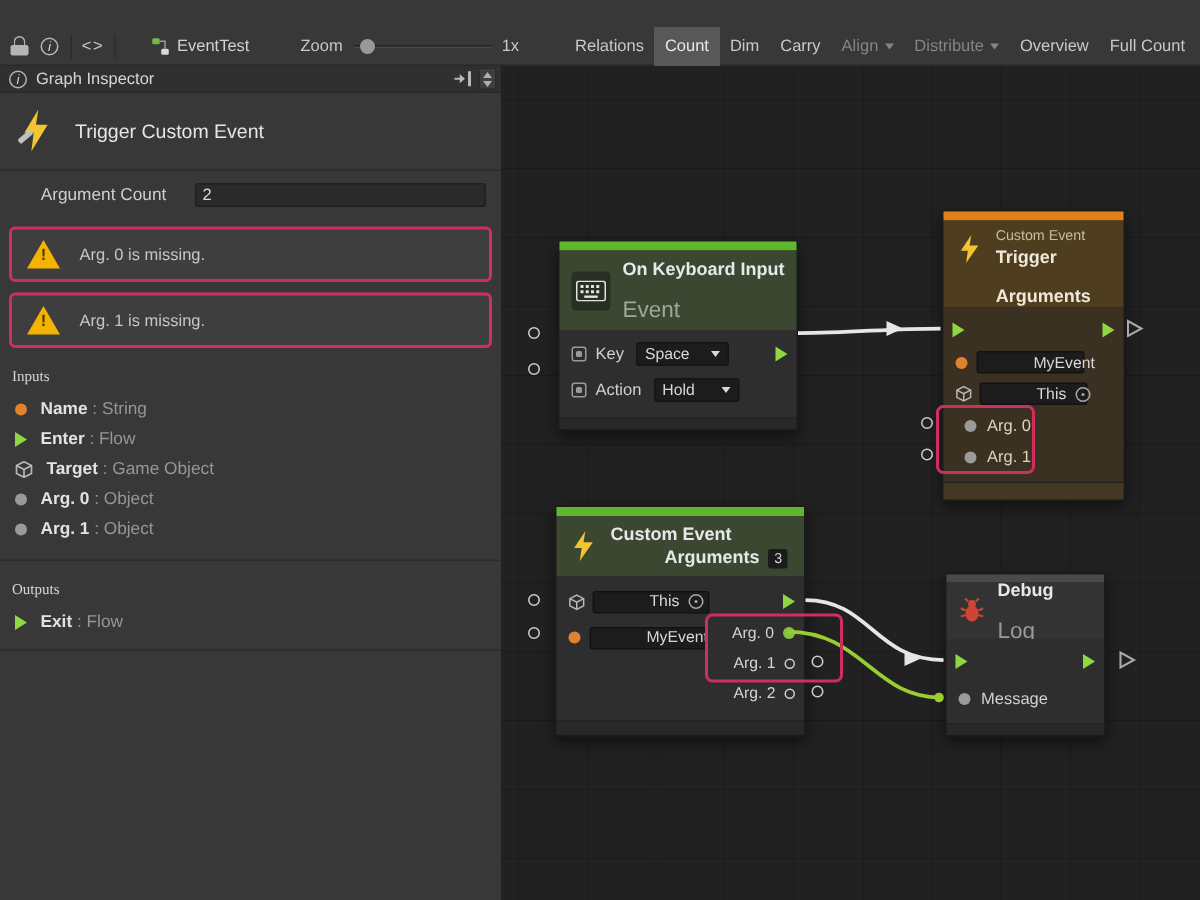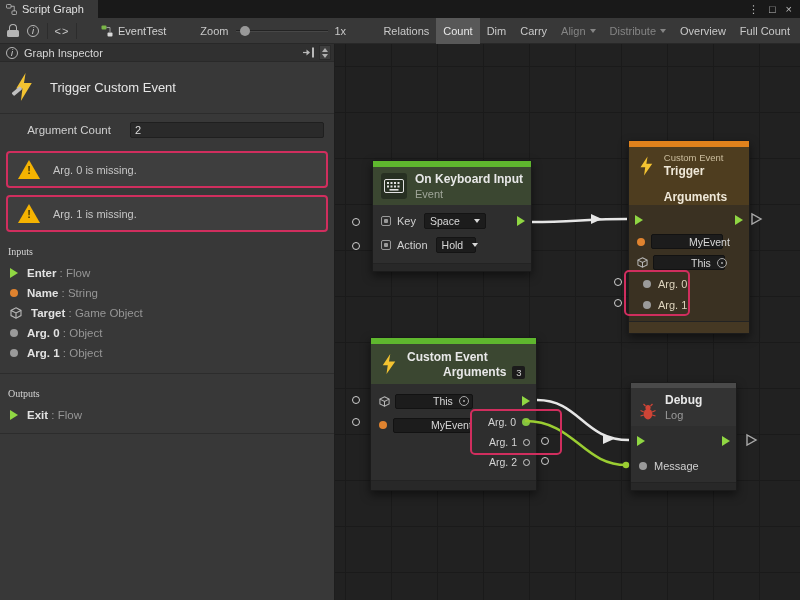--- a/index.html
+++ b/index.html
@@ -67,23 +67,23 @@
     background-size:46px 46px; background-position:10px 22px; overflow:hidden; }
   .wires { position:absolute; left:0; top:0; width:465px; height:556px; pointer-events:none; z-index:4; }
   .node { position:absolute; z-index:2; border:1px solid #1b1b1b; border-radius:2px; box-shadow:0 4px 10px rgba(0,0,0,0.5); font-size:11px; }
   .strip { height:6px; }
   .strip.green { background:#5fb72e; }
   .strip.orange { background:#e0821c; }
   .strip.gray { background:#4a4a4a; height:5px; }
   .nhead { display:flex; gap:8px; padding:5px 8px; align-items:center; }
   .nhead.green-tint { background:#3b4731; }
   .nhead.orange-tint { background:#4e3d1f; }
-  .nhead.gray-tint { background:#333333;align-items:flex-end; }
+  .nhead.gray-tint { background:#333333; }
   .nh-title { font-size:12px; font-weight:bold; color:#e8e8e8; }
-  .nh-sub { font-size:11px; color:#a0a69a; margin-top:2px; }
+  .nh-sub { font-size:15px; color:#a0a69a; margin-top:12px; }
   .nh-cat { font-size:9.5px; color:#cbbd9e; }
   .badge { display:inline-block; min-width:13px; height:13px; background:#1b1b1b; border-radius:2px; color:#cfcfcf; font-size:9.5px; line-height:13px; text-align:center; margin-left:6px; font-weight:normal; padding:0 2px; }
   .nbody { position:relative; background:#2e2e2e; }
   .nbody.warm { background:#3a3122; }
   .nfoot { background:#282828; border-top:1px solid #232323; }
   .nfoot.warm { background:#453823; }
   .nrow { display:flex; align-items:center; padding:0 8px; position:relative; }
   .nlabel { color:#d0d0d0; margin-right:8px; }
   .nlabel.warm { color:#ddd3bd; }
   .dropdown { display:inline-flex; align-items:center; justify-content:space-between; background:#1c1c1c; border:1px solid #141414; border-radius:2px; height:16px; padding:0 5px; color:#d8d8d8; font-size:10.5px; gap:5px; }
@@ -99,35 +99,20 @@
   .oport { position:absolute; width:8px; height:8px; border:1.5px solid #cfcfcf; border-radius:50%; background:#212121; transform:translate(-50%,-50%); z-index:3; }
   .annotation { position:absolute; border:2px solid #d02e5e; border-radius:5px; z-index:6; }
   .ce-args { position:absolute; right:6px; top:30px; display:flex; flex-direction:column; gap:4px; align-items:flex-end; }
   .ce-arg { display:flex; align-items:center; gap:6px; height:16px; font-size:10.5px; color:#d4d4d4; }
 </style>
 </head>
 <body>
 
 <div id="root">
 
-  <div class="tabbar">
-    <div class="tab">
-      <svg width="11" height="11" viewBox="0 0 12 12">
-          <rect x="0.5" y="0.5" width="5" height="4" rx="1" fill="none" stroke="#b5b5b5"></rect>
-          <rect x="6.5" y="7.5" width="5" height="4" rx="1" fill="none" stroke="#b5b5b5"></rect>
-          <path d="M5.5 2.5 H9 V7.5" fill="none" stroke="#b5b5b5"></path>
-        </svg>
-      <span>Script Graph</span>
-    </div>
-    <div class="win-controls">
-      <span>⋮</span>
-      <span>□</span>
-      <span>×</span>
-    </div>
-  </div>
 
   <div class="toolbar">
     <span class="tb-icon">
         <span class="lock">
           <span class="lock-shackle"></span>
           <span class="lock-body"></span>
         </span>
       </span>
     <span class="tb-icon">
         <span class="info-circle">i</span>
@@ -209,26 +194,26 @@
       <span class="warn-icon">
           <span class="warn-tri"></span>
           <span class="warn-bang">!</span>
         </span>
       <span>Arg. 1 is missing.</span>
     </div>
 
     <div class="section-label">Inputs</div>
 
     <div class="io-row">
+      <span class="dot orange"></span>
+      <span><span class="io-name">Name</span> <span class="io-type">: String</span></span>
+    </div>
+    <div class="io-row">
       <span class="farrow"></span>
       <span><span class="io-name">Enter</span> <span class="io-type">: Flow</span></span>
-    </div>
-    <div class="io-row">
-      <span class="dot orange"></span>
-      <span><span class="io-name">Name</span> <span class="io-type">: String</span></span>
     </div>
     <div class="io-row">
       <svg width="12" height="12" viewBox="0 0 12 12">
           <polygon points="6,0.8 11,3.4 11,8.6 6,11.2 1,8.6 1,3.4" fill="none" stroke="#b8b8b8" stroke-width="1.1"></polygon>
           <path d="M1 3.4 L6 6 L11 3.4 M6 6 V11.2" fill="none" stroke="#b8b8b8" stroke-width="1.1"></path>
         </svg>
       <span><span class="io-name">Target</span> <span class="io-type">: Game Object</span></span>
     </div>
     <div class="io-row">
       <span class="dot gray"></span>
@@ -291,21 +276,21 @@
           <span class="nlabel">Key</span>
           <span class="dropdown" style="width:62px;">
               <span>Space</span>
               <span class="caret"></span>
             </span>
           <span class="farrow flow-out"></span>
         </div>
         <div class="nrow" style="height:24px;">
           <span class="keycap"></span>
           <span class="nlabel">Action</span>
-          <span class="dropdown" style="width:40px;">
+          <span class="dropdown" style="width:57px;">
               <span>Hold</span>
               <span class="caret"></span>
             </span>
         </div>
       </div>
       <div class="nfoot" style="height:8px;"></div>
     </div>
 
     <div class="node" style="left:293px; top:96px; width:122px;">
       <div class="strip orange"></div>

